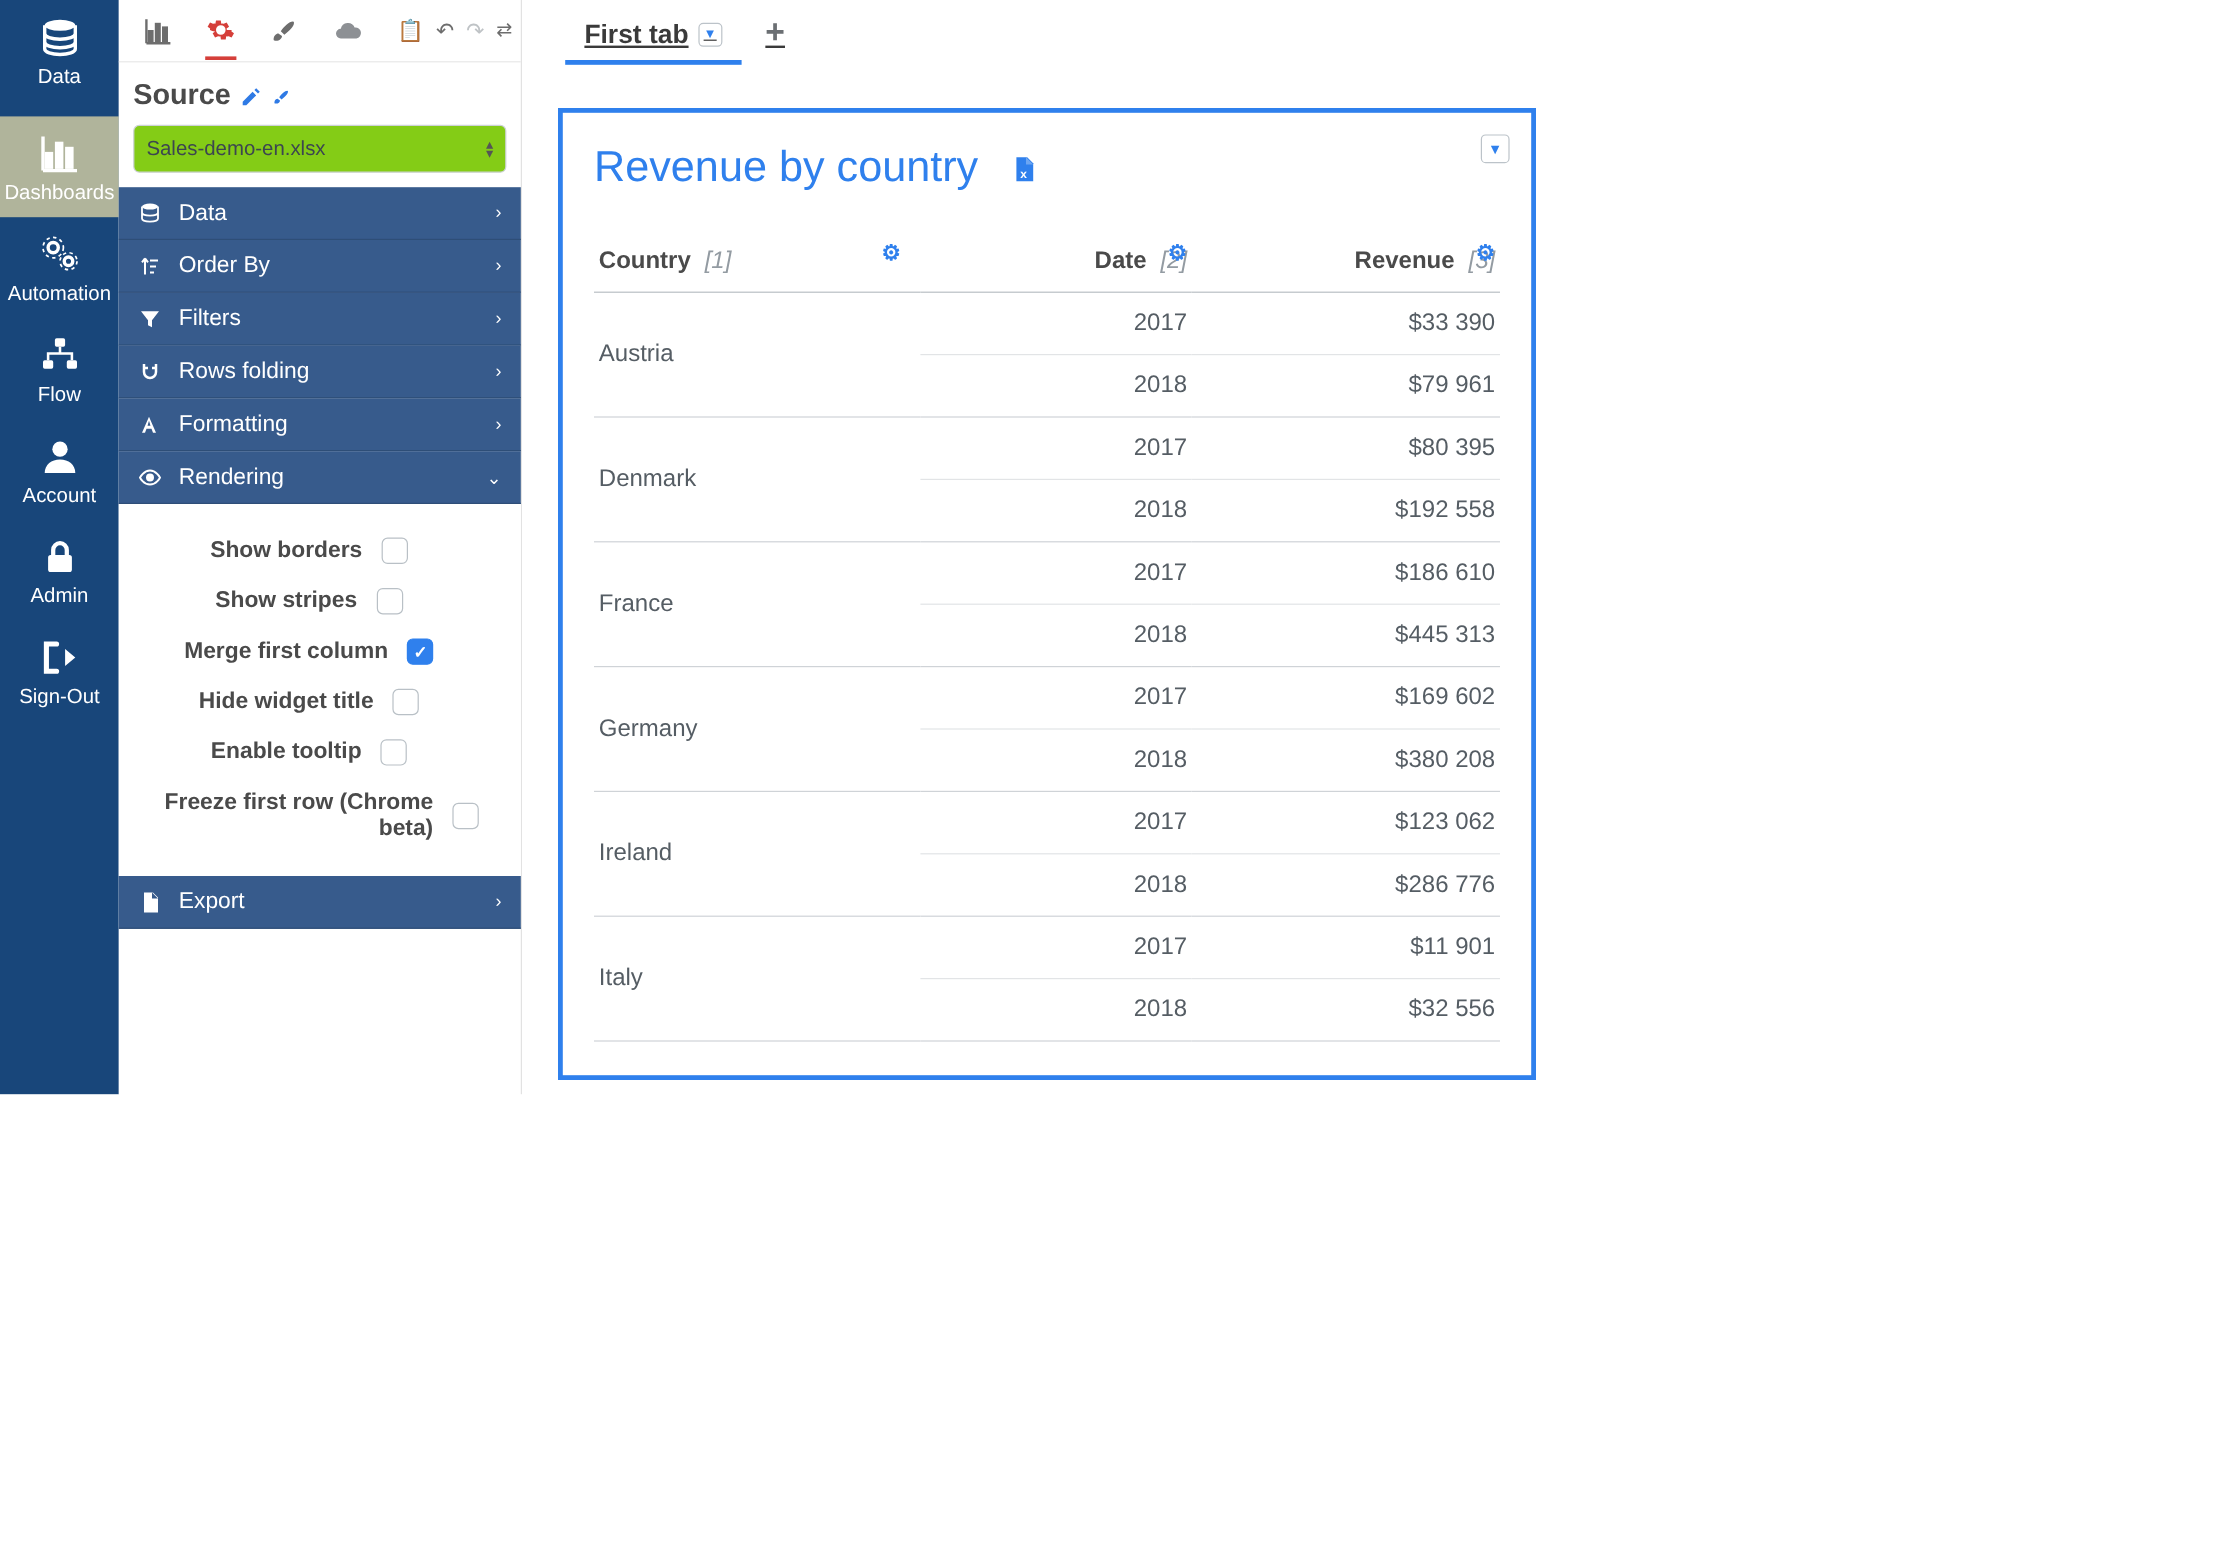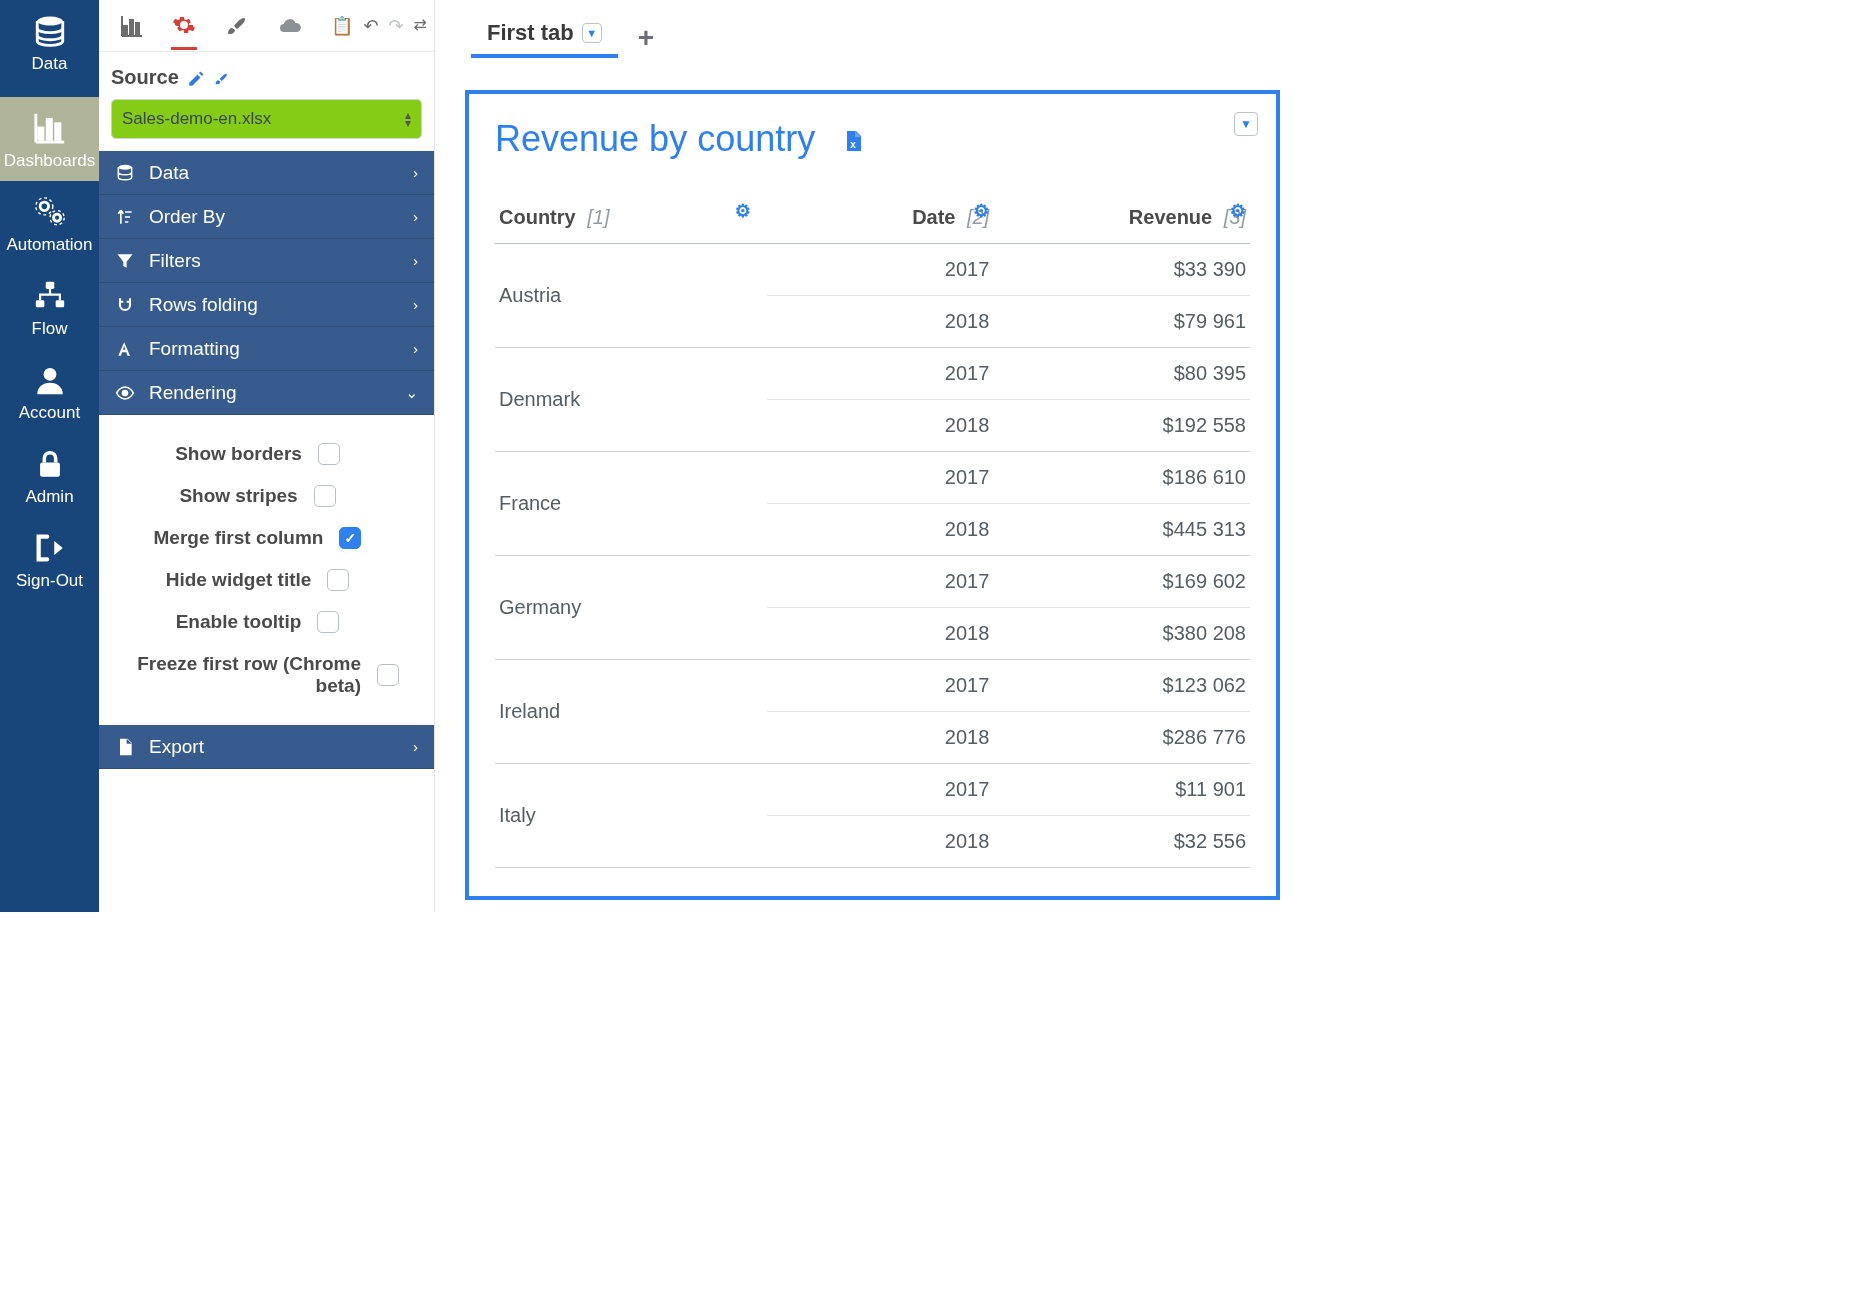--- a/index.html
+++ b/index.html
@@ -49,21 +49,21 @@
     border-bottom: 1px solid #e8e8e8;
   }
   .toolbar .tico { cursor: pointer; }
   .toolbar .active-tab { border-bottom: 3px solid #d53f3a; padding-bottom: 10px; margin-bottom: -12px; }
   .tb-right { margin-left: auto; display: flex; gap: 10px; }
 
   .source {
     padding: 14px 12px 12px 12px;
   }
   .source-label {
-    font-size: 20px;
+    font-size: 24px;
     font-weight: 600;
     color: #4a4a4a;
     display: flex;
     align-items: center;
     gap: 8px;
     margin-bottom: 10px;
   }
   .source-select {
     width: 100%;
     height: 40px;
@@ -128,23 +128,24 @@
 
   
   .main {
     flex: 1;
     background: #fff;
     position: relative;
   }
   .tabstrip {
     height: 54px;
     display: flex;
-    align-items: flex-end;
+    align-items: center;
     padding-left: 36px;
     gap: 20px;
+    text-decoration: underline;
   }
   .tab {
     height: 46px;
     padding: 0 16px;
     display: flex;
     align-items: center;
     gap: 8px;
     color: #3a3a3a;
     font-size: 22px;
     font-weight: 600;

